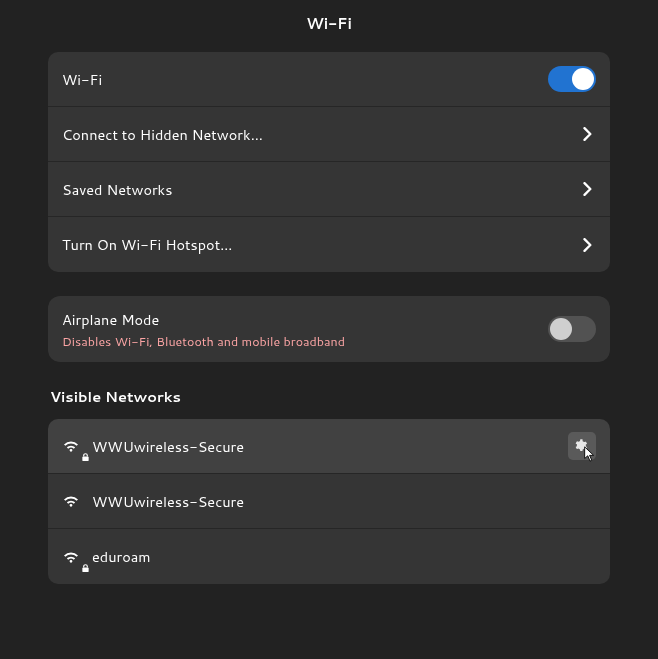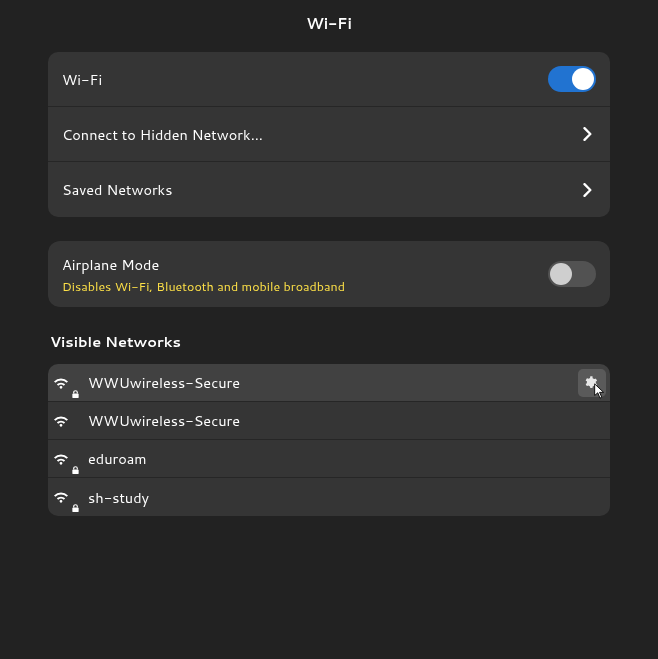--- a/index.html
+++ b/index.html
@@ -35,21 +35,21 @@
     align-items: center;
   }
   .group .row:last-child { border-bottom: none; }
   .row-label {
     flex: 1;
     color: #ffffff;
     font-size: 14.5px;
   }
   .row-sub {
     font-size: 12.5px;
-    color: #fde047;
+    color: #fca5a5;
     margin-top: 2px;
   }
   .row-airplane {
     height: 66px;
     display: flex;
     flex-direction: row;
     align-items: center;
     border-radius: 12px;
   }
   .row-airplane .txt {
@@ -84,25 +84,25 @@
   .toggle.off { background: #525252; }
   .toggle.off .knob { left: 2px; background: #cfcfcf; }
   .section-header {
     font-weight: 700;
     font-size: 14.5px;
     margin: 6px 0 12px 2px;
   }
   .network-row {
     background: #353535;
     border-bottom: 1px solid #262626;
-    padding: 0 4px;
-    height: 38px;
-    display: flex;
-    align-items: center;
-    gap: 10px;
+    padding: 0 14px;
+    height: 55px;
+    display: flex;
+    align-items: center;
+    gap: 4px;
   }
   .network-row.hover {
     background: #414141;
   }
   .group .network-row:last-child { border-bottom: none; }
   .wifi-icon-wrap {
     width: 26px;
     display: flex;
     align-items: center;
     justify-content: flex-start;
@@ -163,20 +163,28 @@
 
     <div class="row">
       <div class="row-label">Saved Networks</div>
       <span class="chevron">
         <svg viewBox="0 0 8 12" fill="none">
             <path d="M1 1 L6 6 L1 11" stroke="#ffffff" stroke-width="2" stroke-linecap="round" stroke-linejoin="round"></path>
           </svg>
       </span>
     </div>
 
+    <div class="row">
+      <div class="row-label">Turn On Wi-Fi Hotspot…</div>
+      <span class="chevron">
+        <svg viewBox="0 0 8 12" fill="none">
+            <path d="M1 1 L6 6 L1 11" stroke="#ffffff" stroke-width="2" stroke-linecap="round" stroke-linejoin="round"></path>
+          </svg>
+      </span>
+    </div>
 
   </div>
 
   <div class="group">
     <div class="row row-airplane">
       <div class="txt">
         <div class="row-label" style="flex:none">Airplane Mode</div>
         <div class="row-sub">Disables Wi-Fi, Bluetooth and mobile broadband</div>
       </div>
       <div class="toggle off">
@@ -224,27 +232,15 @@
           <svg viewBox="0 0 20 16" fill="#ffffff">
             <path d="M10 14.5 a1.6 1.6 0 1 0 0 -3.2 a1.6 1.6 0 0 0 0 3.2 Z M5.2 9.5 a7 7 0 0 1 9.6 0 l-1.6 1.6 a4.7 4.7 0 0 0 -6.4 0 Z M2 6.2 a11.5 11.5 0 0 1 16 0 l-1.6 1.6 a9.2 9.2 0 0 0 -12.8 0 Z"></path>
           </svg>
           <span class="lock-badge"><svg viewBox="0 0 10 10" fill="#ffffff">
               <rect x="1.5" y="4" width="7" height="5" rx="1"></rect>
               <path d="M3 4 V2.8 a2 2 0 0 1 4 0 V4" fill="none" stroke="#ffffff" stroke-width="1.3"></path>
             </svg></span>
         </div>
         <div class="network-name">eduroam</div>
       </div>
-      <div class="network-row">
-        <div class="wifi-icon-wrap">
-          <svg viewBox="0 0 20 16" fill="#ffffff">
-            <path d="M10 14.5 a1.6 1.6 0 1 0 0 -3.2 a1.6 1.6 0 0 0 0 3.2 Z M5.2 9.5 a7 7 0 0 1 9.6 0 l-1.6 1.6 a4.7 4.7 0 0 0 -6.4 0 Z M2 6.2 a11.5 11.5 0 0 1 16 0 l-1.6 1.6 a9.2 9.2 0 0 0 -12.8 0 Z"></path>
-          </svg>
-          <span class="lock-badge"><svg viewBox="0 0 10 10" fill="#ffffff">
-              <rect x="1.5" y="4" width="7" height="5" rx="1"></rect>
-              <path d="M3 4 V2.8 a2 2 0 0 1 4 0 V4" fill="none" stroke="#ffffff" stroke-width="1.3"></path>
-            </svg></span>
-        </div>
-        <div class="network-name">sh-study</div>
-      </div>
     </div>
 
 </div>
 
 </body></html>

